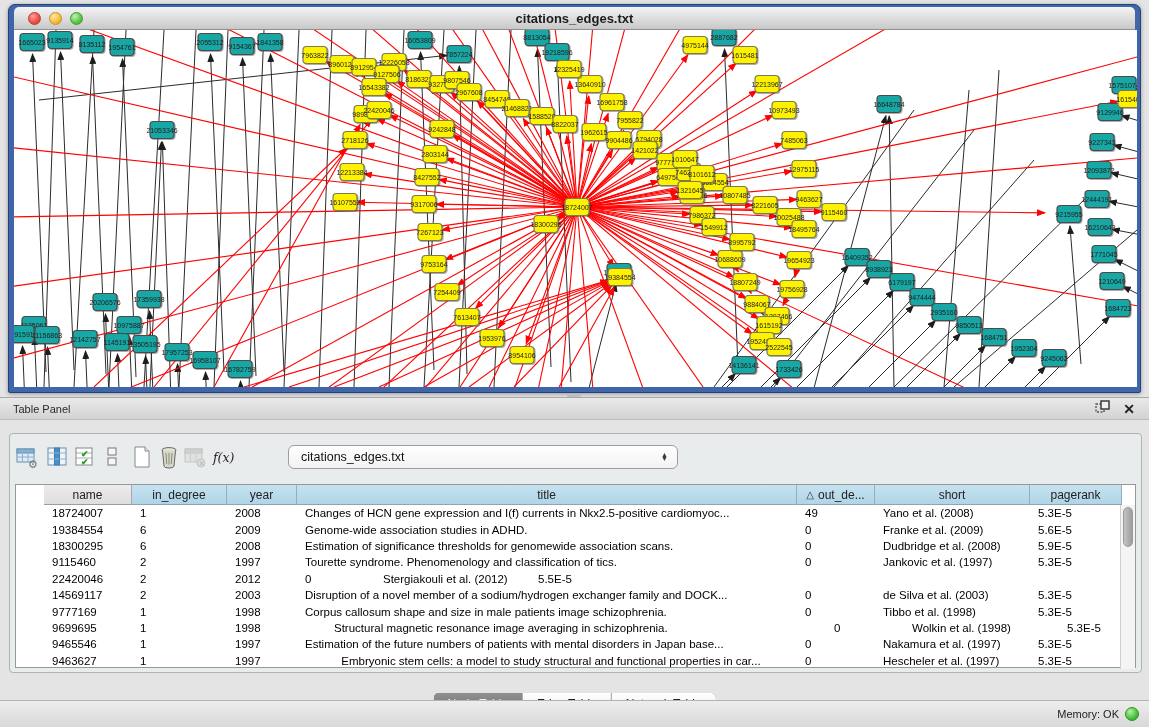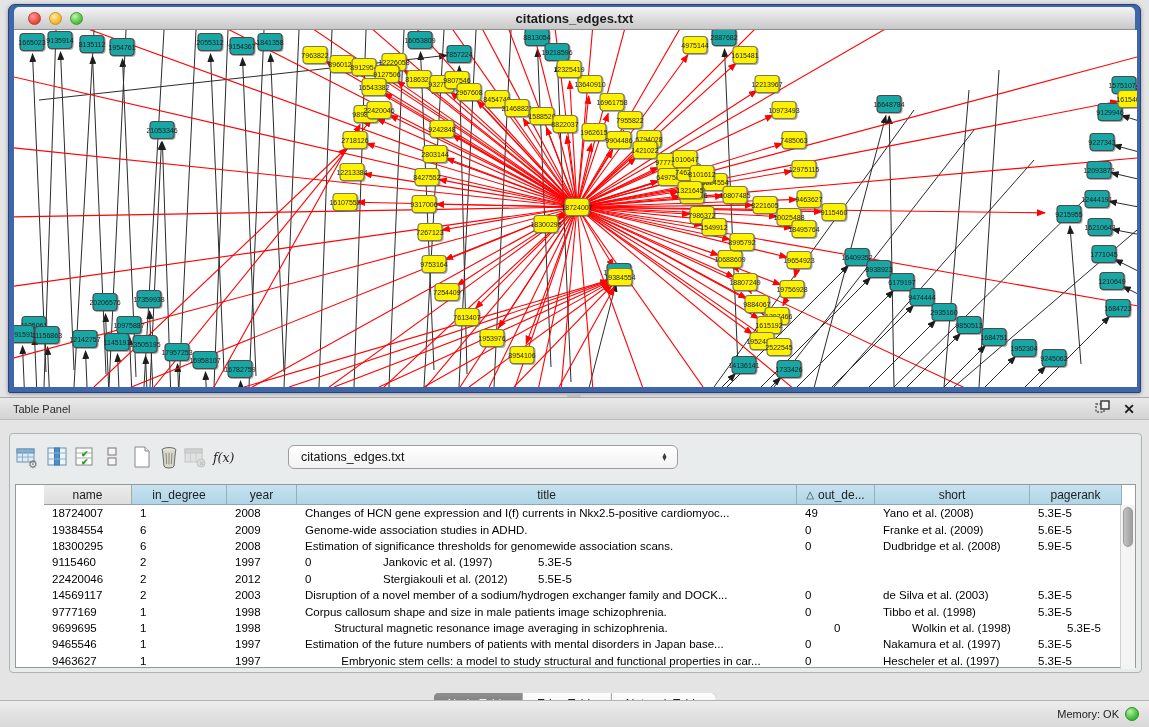--- a/index.html
+++ b/index.html
@@ -972,20 +972,21 @@
             <div class="td" style="width: 70px;">2008</div>
             <div class="td" style="width: 500px;">Estimation of significance thresholds for genomewide association scans.</div>
             <div class="td" style="width: 78px;">0</div>
             <div class="td" style="width: 155px;">Dudbridge et al. (2008)</div>
             <div class="td" style="width: 92px;">5.9E-5</div>
           </div>
           <div class="tr">
             <div class="td" style="width: 88px;">9115460</div>
             <div class="td" style="width: 95px;">2</div>
             <div class="td" style="width: 70px;">1997</div>
+            <div class="td" style="width: 500px;">Tourette syndrome. Phenomenology and classification of tics.</div>
             <div class="td" style="width: 78px;">0</div>
             <div class="td" style="width: 155px;">Jankovic et al. (1997)</div>
             <div class="td" style="width: 92px;">5.3E-5</div>
           </div>
           <div class="tr">
             <div class="td" style="width: 88px;">22420046</div>
             <div class="td" style="width: 95px;">2</div>
             <div class="td" style="width: 70px;">2012</div>
             <div class="td" style="width: 78px;">0</div>
             <div class="td" style="width: 155px;">Stergiakouli et al. (2012)</div>

